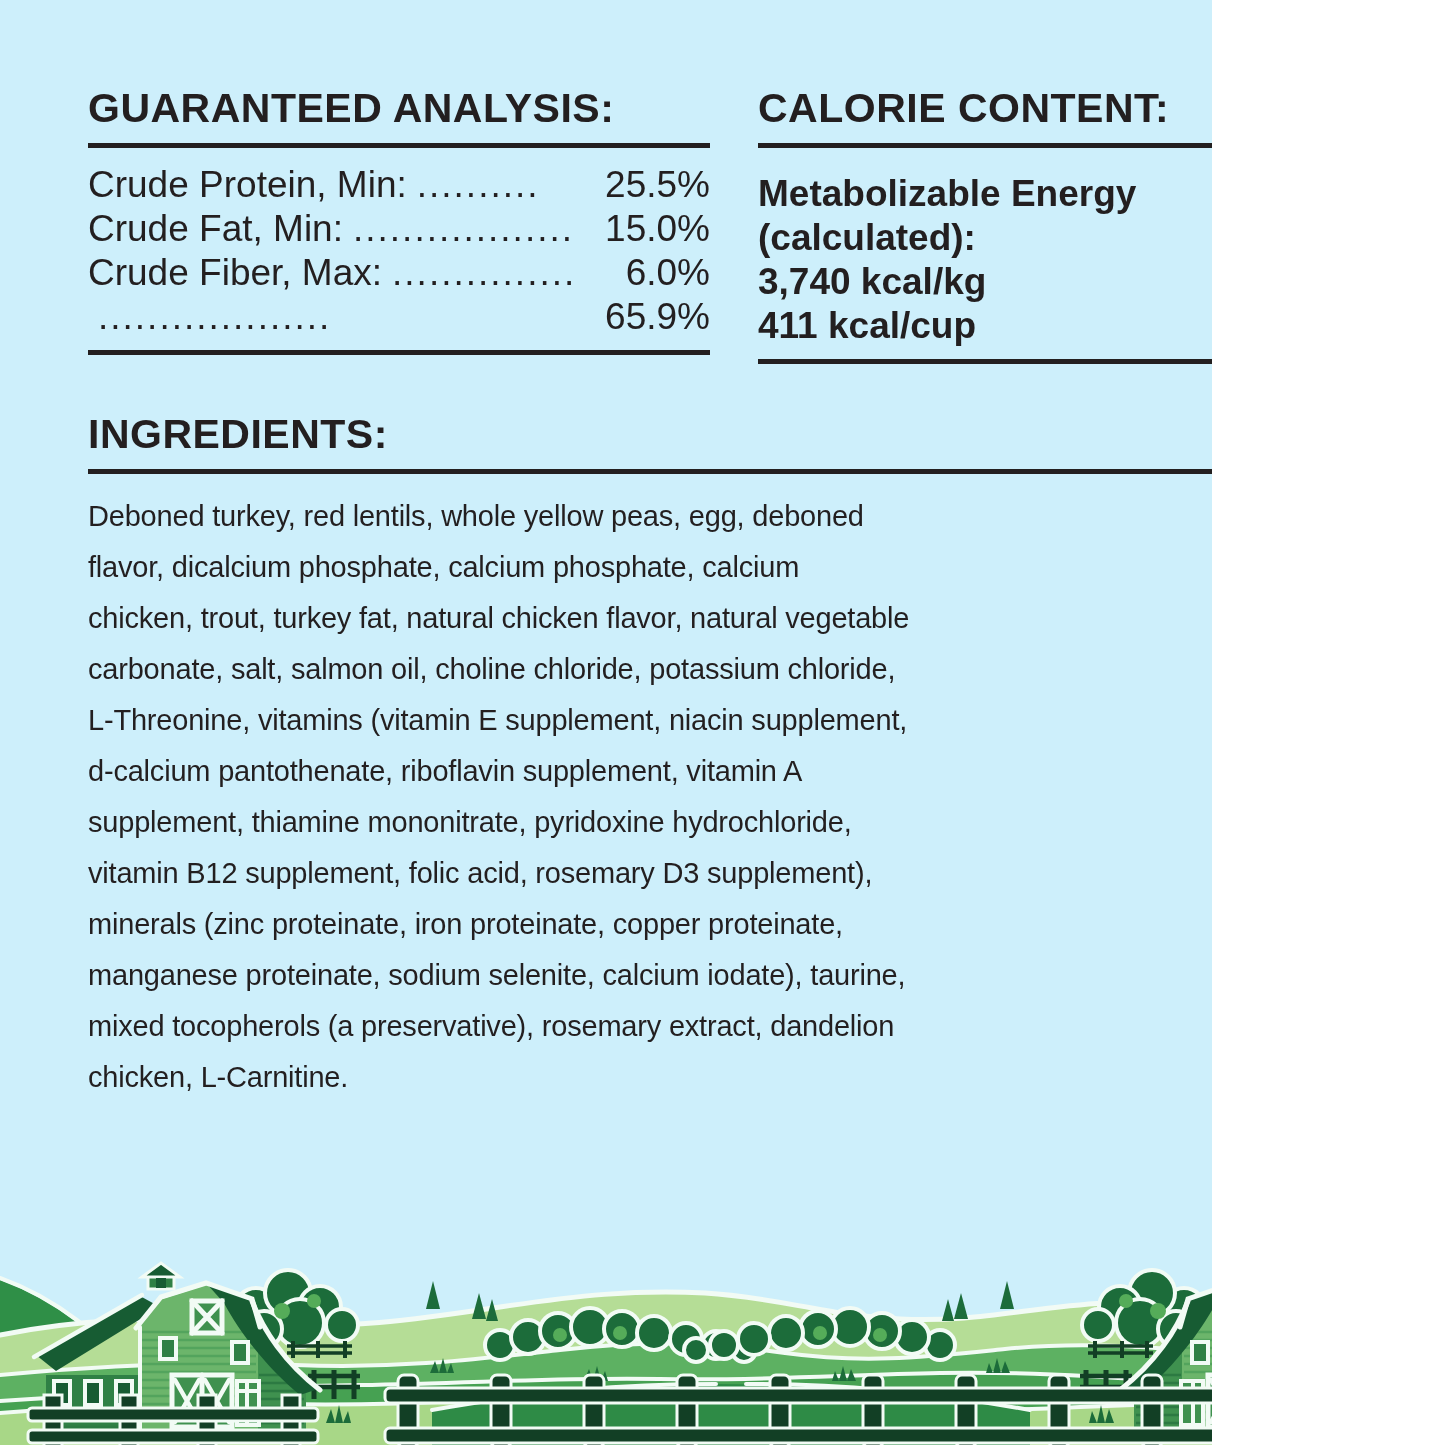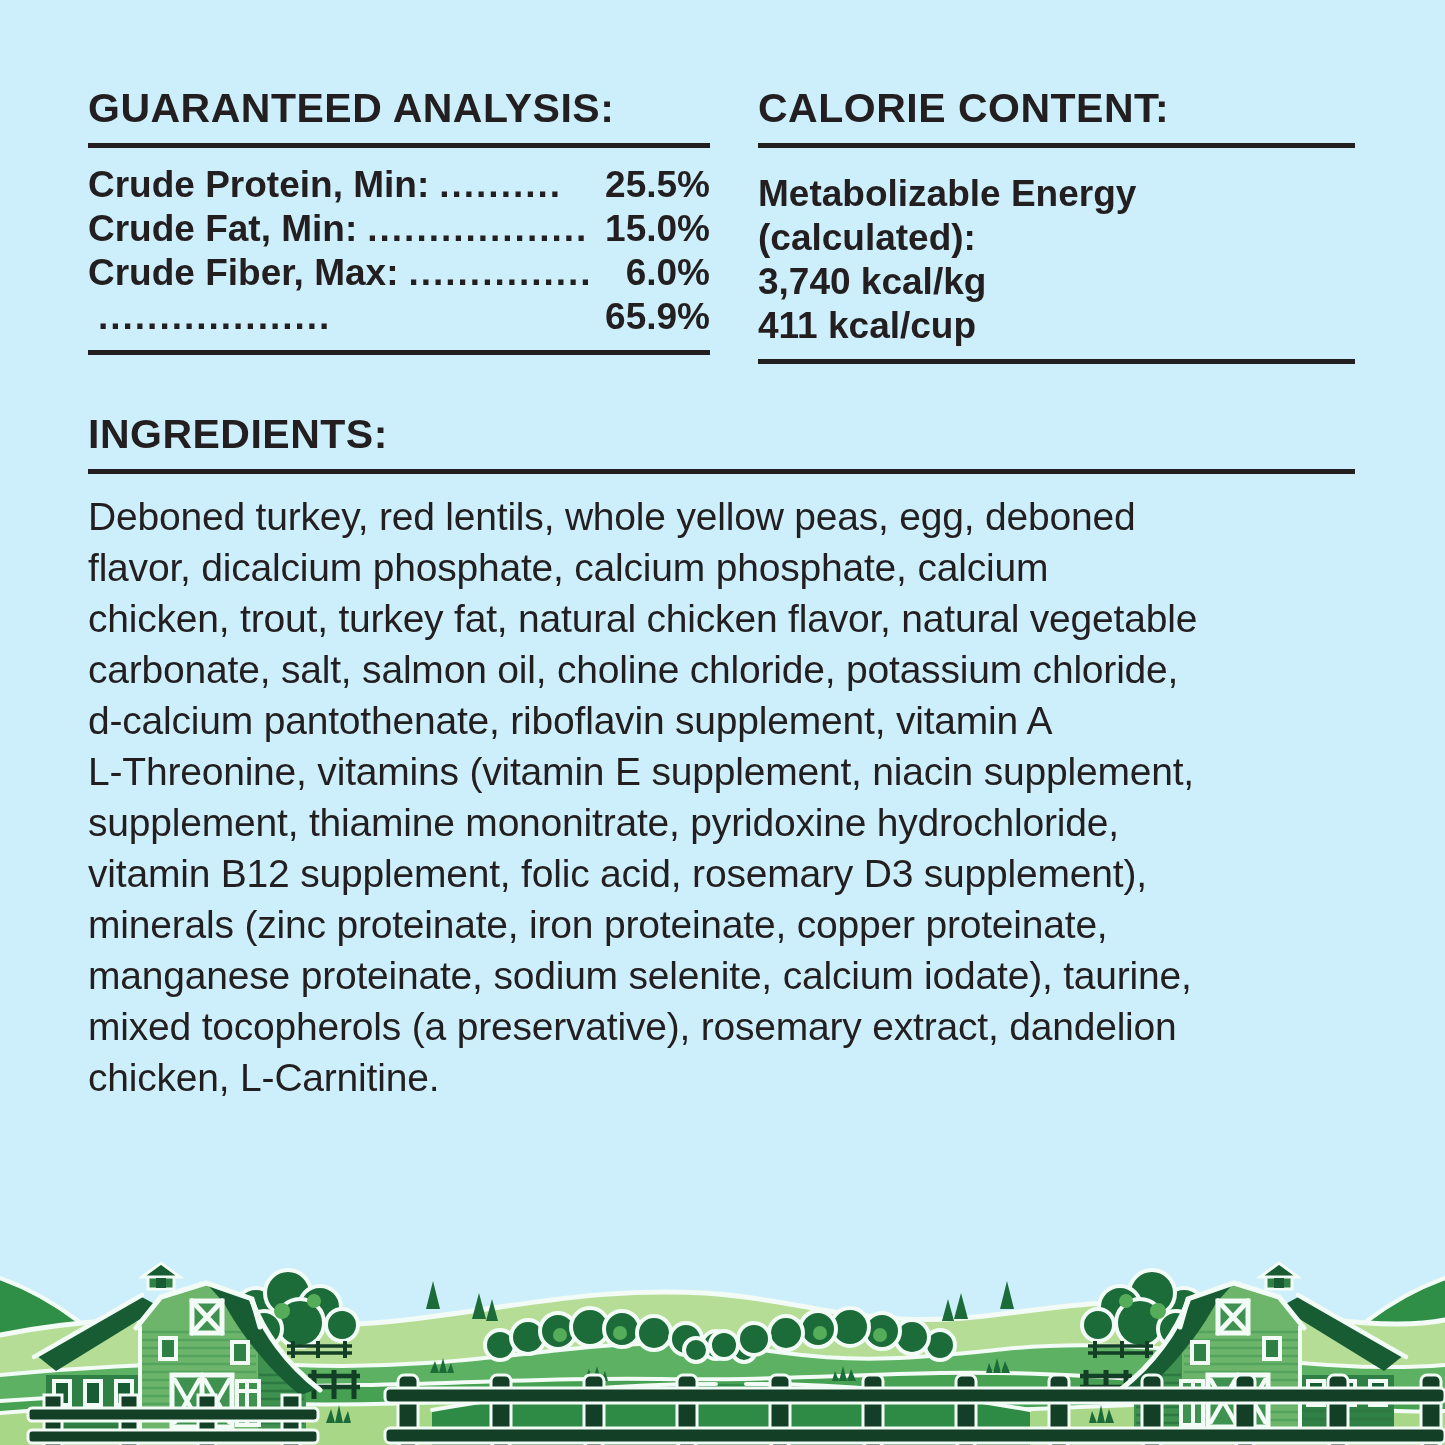--- a/index.html
+++ b/index.html
@@ -5,49 +5,49 @@
   :root{
     --c-background:#cdeffb; --c-text:#231f20; --c-white_outline:#f2fbf5;
     --c-far_hill:#b5dd96; --c-light_field:#a8d787; --c-mid_green:#5db162;
     --c-mid_green_dark:#46a152; --c-valley_green:#2e8b46; --c-corner_hill:#2f8f47;
     --c-barn_siding:#6cb56b; --c-siding_stripe:#53a45d; --c-wall_shadow:#3f914f;
     --c-shed_wall:#2f8045; --c-stripe_dark:#2c7a42; --c-roof_dark:#175c33;
     --c-tree_dark:#1c6c3a; --c-tree_light:#55ac59; --c-fence_dark:#123f25;
   }
   html,body{margin:0;padding:0;}
   .page{
-    position:relative; width:1445px; height:1445px; overflow:hidden;
+    position:relative; width:1212px; height:1445px; overflow:hidden;
     background:var(--c-background); color:var(--c-text);
     font-family:"Liberation Sans", sans-serif;
   }
   .content{ position:absolute; top:88px; left:88px; width:1267px; }
   .top-columns{ display:flex; }
   .col-ga{ width:622px; margin-right:48px; flex:none; }
   .col-cc{ flex:1; }
   h2.sec-title{
     margin:0; font-size:41px; font-weight:bold; letter-spacing:0.5px;
     line-height:1.0; white-space:nowrap;
   }
   .rule{ height:5px; background:var(--c-text); margin-top:14px; }
   .rule-bottom{ height:5px; background:var(--c-text); margin-top:11px; }
   .ga-rows{ margin-top:15px; }
   .ga-row{
-    display:flex; align-items:flex-start; font-size:37px; font-weight:bold;
+    display:flex; align-items:flex-start; font-size:37px; font-weight:normal;
     line-height:44px; white-space:nowrap;
   }
   .ga-leader{
     flex:1 1 auto; overflow:hidden; white-space:nowrap; margin:0 8px 0 10px;
     letter-spacing:2px; min-width:0;
   }
   .ga-value{ flex:none; }
   .cc-lines{ margin-top:24px; }
   .cc-line{ font-size:37px; font-weight:bold; line-height:44px; white-space:nowrap; }
   .ingredients{ margin-top:50px; }
   .ing-lines{ margin-top:17px; }
-  .ing-line{ font-size:39px; line-height:51px; letter-spacing:-0.2px; white-space:nowrap; }
+  .ing-line{ font-size:29px; line-height:51px; letter-spacing:-0.2px; white-space:nowrap; }
   .farm{ position:absolute; left:0; bottom:0; width:1445px; height:222px; display:block; }
 
   
   .fl-wedge{fill:var(--c-corner_hill)}
   .fl-far{fill:var(--c-far_hill)}
   .fl-mid{fill:var(--c-mid_green)}
   .fl-mid2{fill:var(--c-mid_green_dark)}
   .fl-valley{fill:var(--c-valley_green)}
   .fl-field{fill:var(--c-light_field)}
   .fl-tree{fill:var(--c-tree_dark)}
@@ -111,22 +111,22 @@
     </div>
 
     <section class="ingredients">
       <h2 class="sec-title">INGREDIENTS:</h2>
       <div class="rule"></div>
       <div class="ing-lines">
         <div class="ing-line">Deboned turkey, red lentils, whole yellow peas, egg, deboned</div>
         <div class="ing-line">flavor, dicalcium phosphate, calcium phosphate, calcium</div>
         <div class="ing-line">chicken, trout, turkey fat, natural chicken flavor, natural vegetable</div>
         <div class="ing-line">carbonate, salt, salmon oil, choline chloride, potassium chloride,</div>
+        <div class="ing-line">L-Threonine, vitamins (vitamin E supplement, niacin supplement,</div>
         <div class="ing-line">d-calcium pantothenate, riboflavin supplement, vitamin A</div>
-        <div class="ing-line">L-Threonine, vitamins (vitamin E supplement, niacin supplement,</div>
         <div class="ing-line">supplement, thiamine mononitrate, pyridoxine hydrochloride,</div>
         <div class="ing-line">vitamin B12 supplement, folic acid, rosemary D3 supplement),</div>
         <div class="ing-line">minerals (zinc proteinate, iron proteinate, copper proteinate,</div>
         <div class="ing-line">manganese proteinate, sodium selenite, calcium iodate), taurine,</div>
         <div class="ing-line">mixed tocopherols (a preservative), rosemary extract, dandelion</div>
         <div class="ing-line">chicken, L-Carnitine.</div>
       </div>
     </section>
   </div>
 

